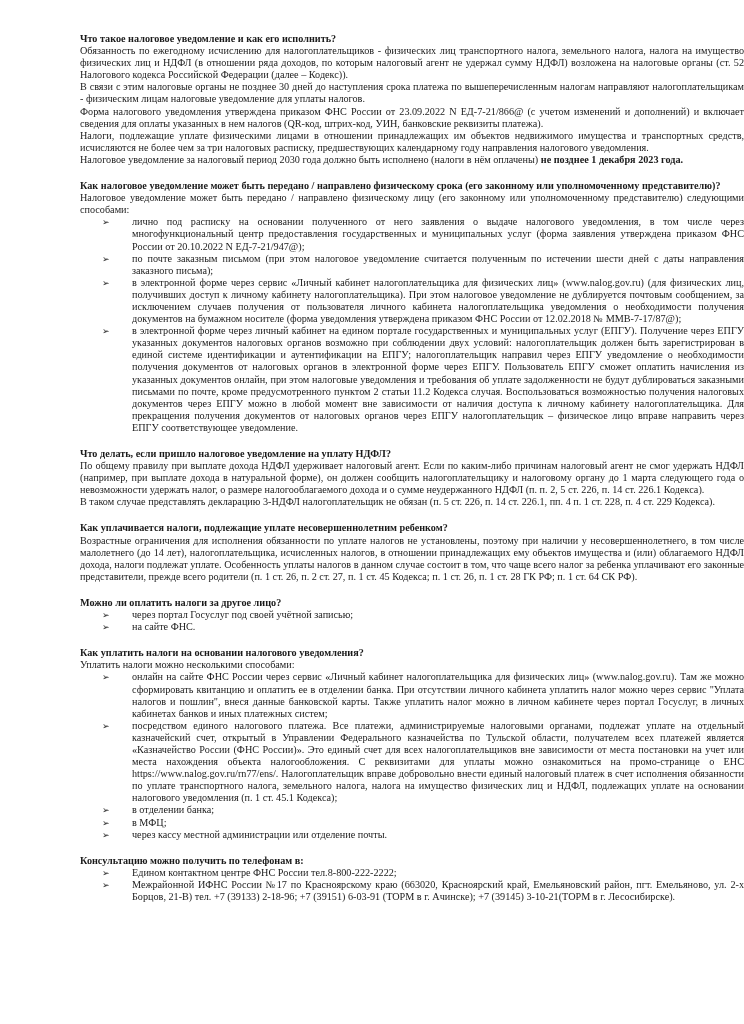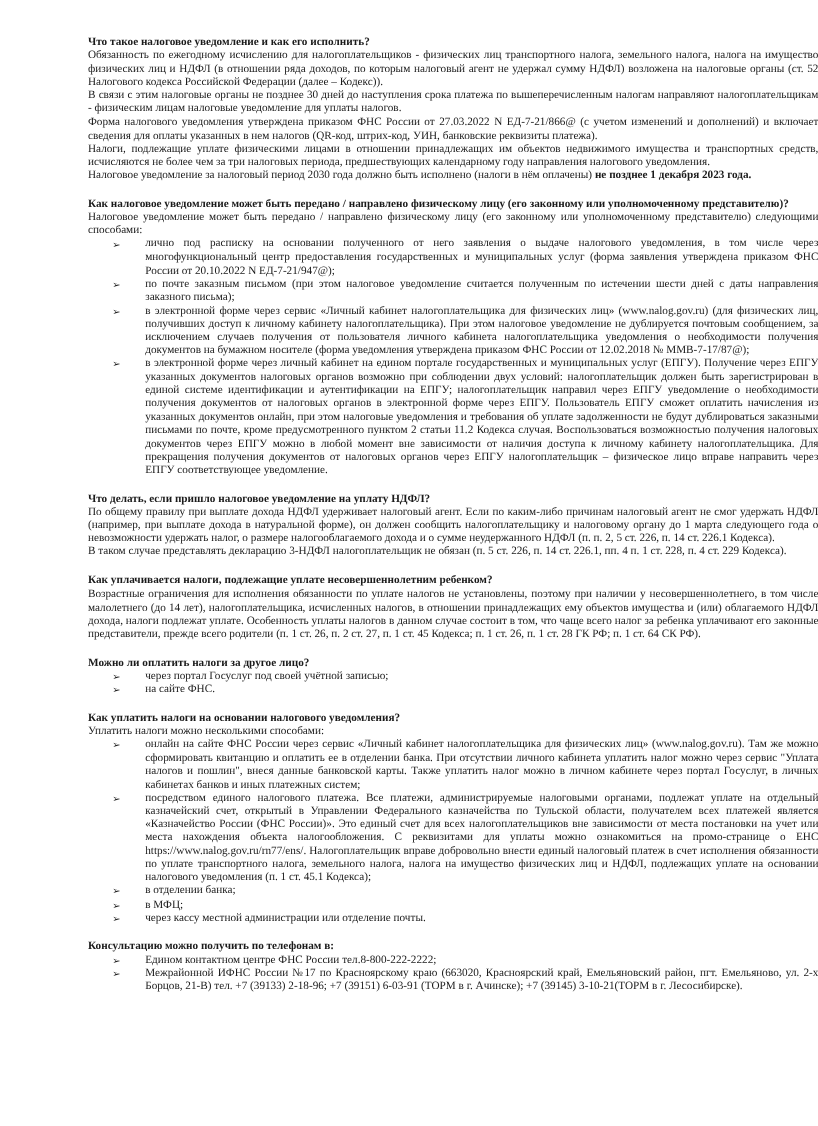--- a/index.html
+++ b/index.html
@@ -18,27 +18,27 @@
   .bold { font-weight: bold; }
 </style>
 </head>
 <body>
 
 <div class="page">
 
   <p class="h">Что такое налоговое уведомление и как его исполнить?</p>
   <p>Обязанность по ежегодному исчислению для налогоплательщиков - физических лиц транспортного налога, земельного налога, налога на имущество физических лиц и НДФЛ (в отношении ряда доходов, по которым налоговый агент не удержал сумму НДФЛ) возложена на налоговые органы (ст. 52 Налогового кодекса Российской Федерации (далее – Кодекс)).</p>
   <p>В связи с этим налоговые органы не позднее 30 дней до наступления срока платежа по вышеперечисленным налогам направляют налогоплательщикам - физическим лицам налоговые уведомление для уплаты налогов.</p>
-  <p>Форма налогового уведомления утверждена приказом ФНС России от 27.03.2022 N ЕД-7-21/866@ (с учетом изменений и дополнений) и включает сведения для оплаты указанных в нем налогов (QR-код, штрих-код, УИН, банковские реквизиты платежа).</p>
-  <p>Налоги, подлежащие уплате физическими лицами в отношении принадлежащих им объектов недвижимого имущества и транспортных средств, исчисляются не более чем за три налоговых периода, предшествующих календарному году направления налогового уведомления.</p>
+  <p>Форма налогового уведомления утверждена приказом ФНС России от 23.09.2022 N ЕД-7-21/866@ (с учетом изменений и дополнений) и включает сведения для оплаты указанных в нем налогов (QR-код, штрих-код, УИН, банковские реквизиты платежа).</p>
+  <p>Налоги, подлежащие уплате физическими лицами в отношении принадлежащих им объектов недвижимого имущества и транспортных средств, исчисляются не более чем за три налоговых расписку, предшествующих календарному году направления налогового уведомления.</p>
   <p><span>Налоговое уведомление за налоговый период 2030 года должно быть исполнено (налоги в нём оплачены) </span><span class="bold">не позднее 1 декабря 2023 года.</span></p>
 
   <div class="gap2"></div>
 
-  <p class="h">Как налоговое уведомление может быть передано / направлено физическому лицу (его законному или уполномоченному представителю)?</p>
+  <p class="h">Как налоговое уведомление может быть передано / направлено физическому срока (его законному или уполномоченному представителю)?</p>
   <p>Налоговое уведомление может быть передано / направлено физическому лицу (его законному или уполномоченному представителю) следующими способами:</p>
   <ul class="arrows">
     <li><span class="bullet">➢</span><span>лично под расписку на основании полученного от него заявления о выдаче налогового уведомления, в том числе через многофункциональный центр предоставления государственных и муниципальных услуг (форма заявления утверждена приказом ФНС России от 20.10.2022 N ЕД-7-21/947@);</span></li>
     <li><span class="bullet">➢</span><span>по почте заказным письмом (при этом налоговое уведомление считается полученным по истечении шести дней с даты направления заказного письма);</span></li>
     <li><span class="bullet">➢</span><span>в электронной форме через сервис «Личный кабинет налогоплательщика для физических лиц» (www.nalog.gov.ru) (для физических лиц, получивших доступ к личному кабинету налогоплательщика). При этом налоговое уведомление не дублируется почтовым сообщением, за исключением случаев получения от пользователя личного кабинета налогоплательщика уведомления о необходимости получения документов на бумажном носителе (форма уведомления утверждена приказом ФНС России от 12.02.2018 № ММВ-7-17/87@);</span></li>
     <li><span class="bullet">➢</span><span>в электронной форме через личный кабинет на едином портале государственных и муниципальных услуг (ЕПГУ). Получение через ЕПГУ указанных документов налоговых органов возможно при соблюдении двух условий: налогоплательщик должен быть зарегистрирован в единой системе идентификации и аутентификации на ЕПГУ; налогоплательщик направил через ЕПГУ уведомление о необходимости получения документов от налоговых органов в электронной форме через ЕПГУ. Пользователь ЕПГУ сможет оплатить начисления из указанных документов онлайн, при этом налоговые уведомления и требования об уплате задолженности не будут дублироваться заказными письмами по почте, кроме предусмотренного пунктом 2 статьи 11.2 Кодекса случая. Воспользоваться возможностью получения налоговых документов через ЕПГУ можно в любой момент вне зависимости от наличия доступа к личному кабинету налогоплательщика. Для прекращения получения документов от налоговых органов через ЕПГУ налогоплательщик – физическое лицо вправе направить через ЕПГУ соответствующее уведомление.</span></li>
   </ul>
 
   <div class="gap2"></div>
 

